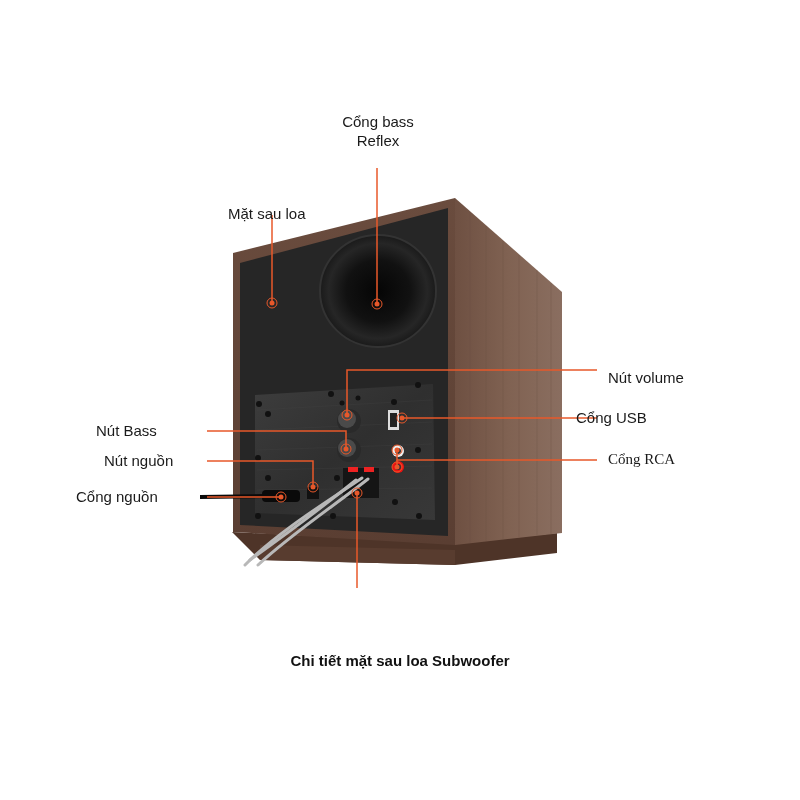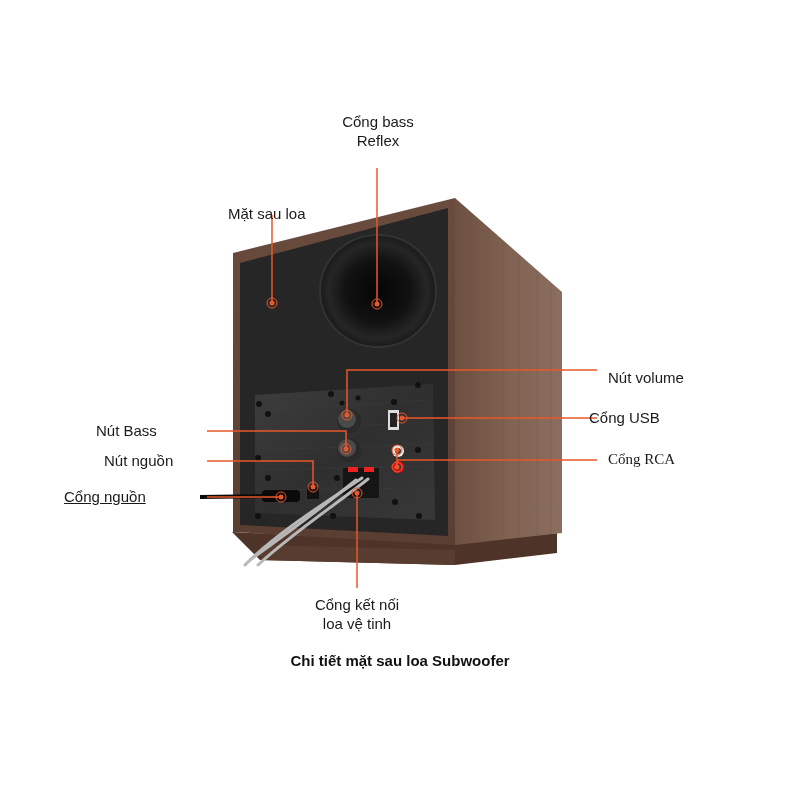--- a/index.html
+++ b/index.html
@@ -199,24 +199,20 @@
     </g>
   </svg>
 
 
   <div class="label center" style="left:318px; top:112px; width:120px;text-align:center;">
     <div>Cổng bass</div>
     <div>Reflex</div>
   </div>
   <div class="label" style="left:228px; top:204px;">Mặt sau loa</div>
   <div class="label" style="left:608px; top:360px;margin-top:8px;">Nút volume</div>
-  <div class="label" style="left:589px; top:408px;">Cổng USB</div>
+  <div class="label" style="left:576px; top:408px;">Cổng USB</div>
   <div class="label" style="left:608px; top:450px;font-family:Liberation Serif, serif;">Cổng RCA</div>
   <div class="label right" style="left:96px; top:421px; width:100px;">Nút Bass</div>
   <div class="label right" style="left:104px; top:451px; width:100px;">Nút nguồn</div>
-  <div class="label right" style="left:64px; top:487px; width:120px;text-decoration:underline;">Cổng nguồn</div>
-  <div class="label center" style="left:297px; top:595px; width:120px;">
-    <div>Cổng kết nối</div>
-    <div>loa vệ tinh</div>
-  </div>
+  <div class="label right" style="left:76px; top:487px; width:120px;">Cổng nguồn</div>
 
   <div class="caption">Chi tiết mặt sau loa Subwoofer</div>
 </div>
 
 </body></html>

